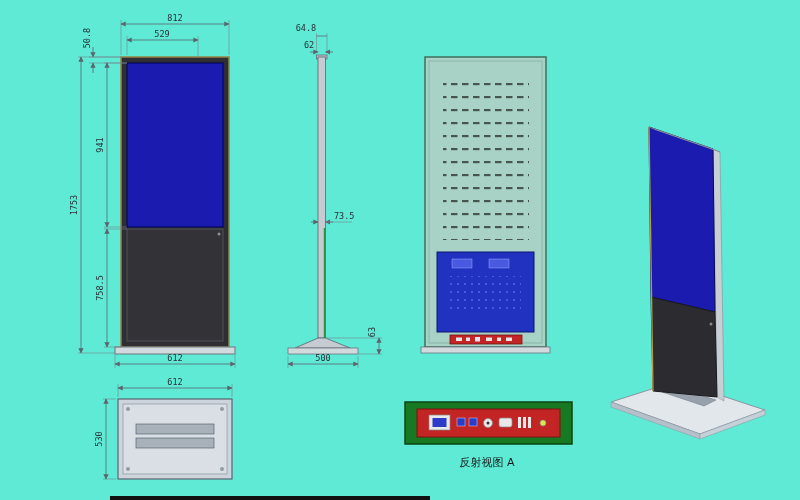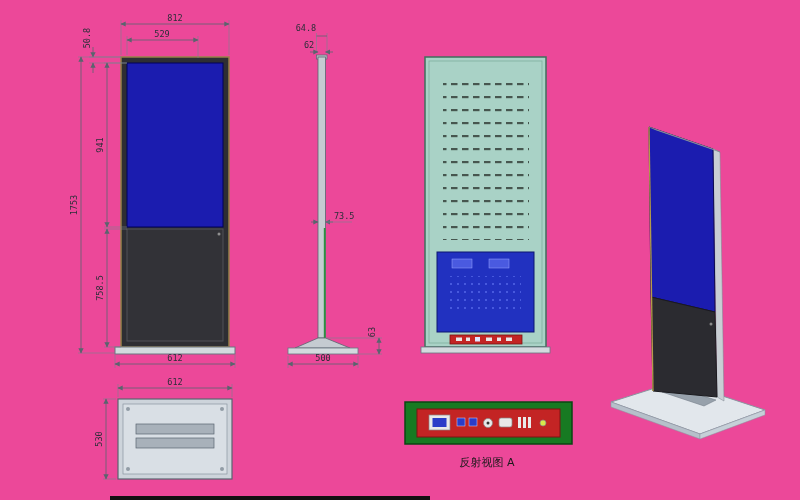--- a/index.html
+++ b/index.html
@@ -1,18 +1,18 @@
 <!DOCTYPE html>
 <html><head>
 <meta charset="utf-8">
 <style>
   * { margin:0; padding:0; box-sizing:border-box; }
   html,body { width:800px; height:500px; }
   body { background:#ffffff; font-family:"DejaVu Sans", sans-serif; }
-  .canvas { position:relative; width:800px; height:500px; background:#ec4899; overflow:hidden; }
+  .canvas { position:relative; width:800px; height:500px; background:#5eead4; overflow:hidden; }
   .canvas svg { position:absolute; top:0; left:0; }
   .dim-text { font-family:"DejaVu Sans Mono", monospace; font-size:8.5px; fill:#2a2f38; }
   .caption-text { font-family:"DejaVu Sans", sans-serif; font-size:11px; fill:#1a1a1a; }
 </style>
 </head>
 <body>
 
 <div class="canvas">
 <svg width="800" height="500" viewBox="0 0 800 500">
   <defs>

